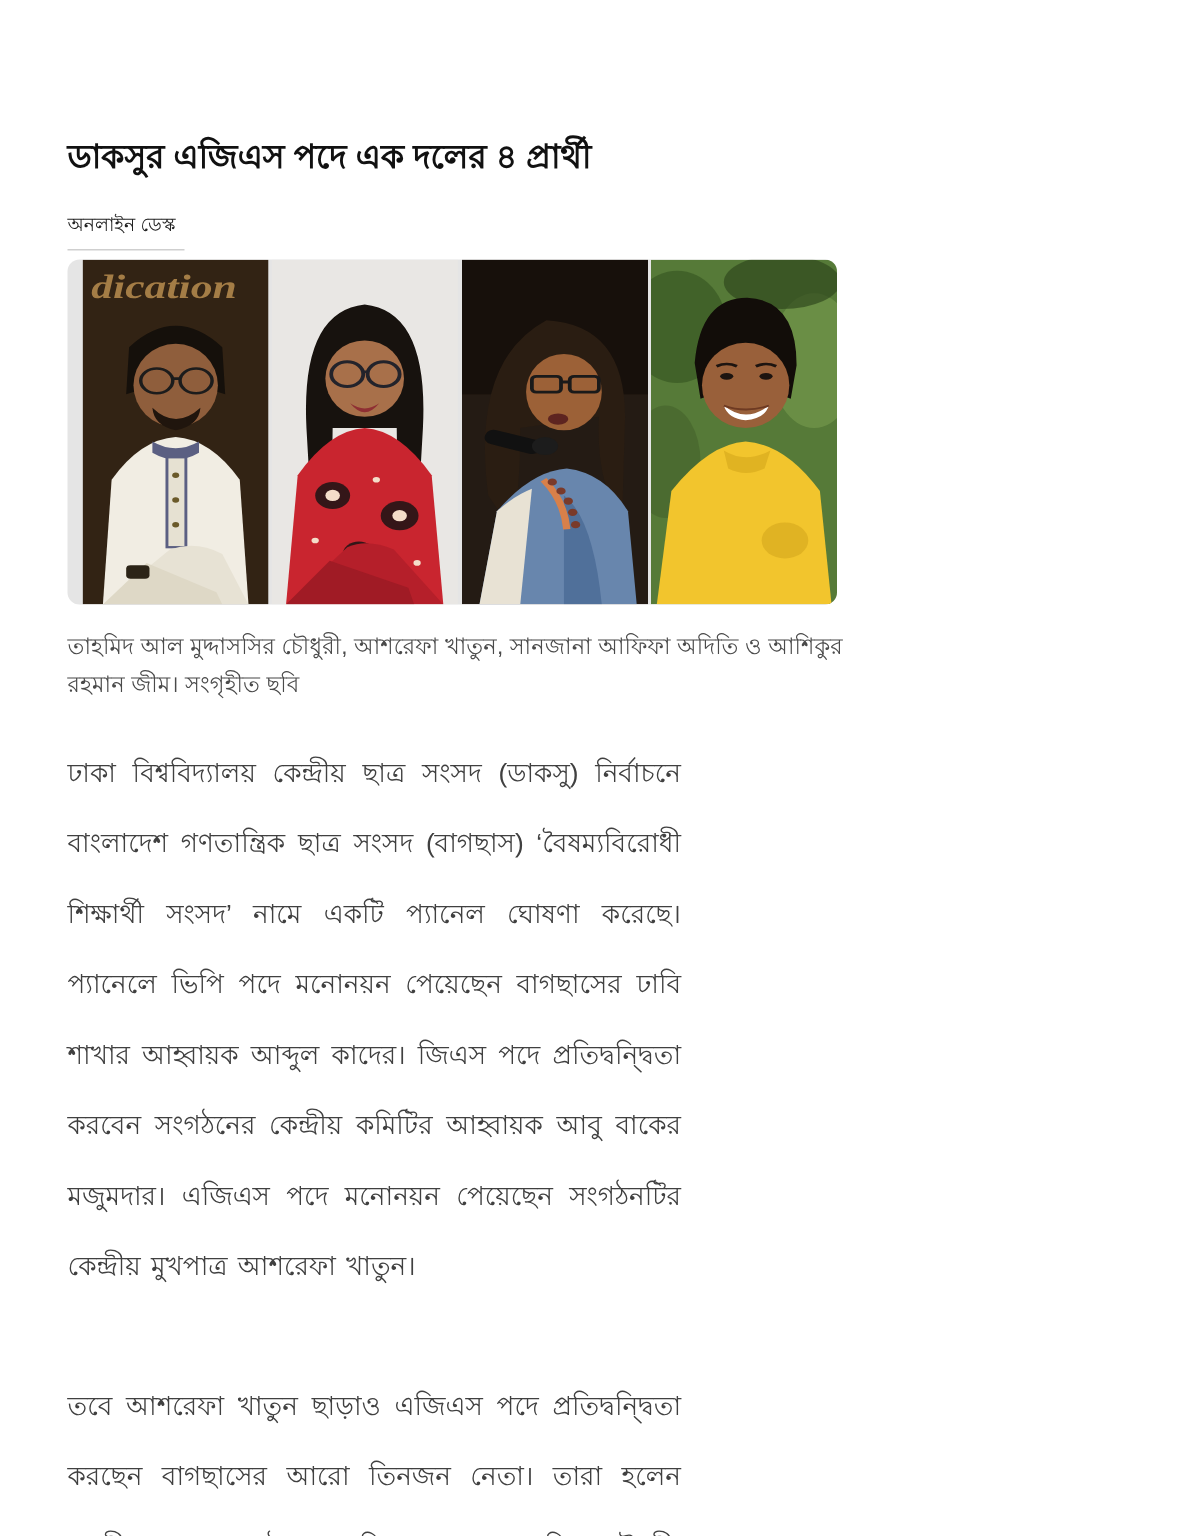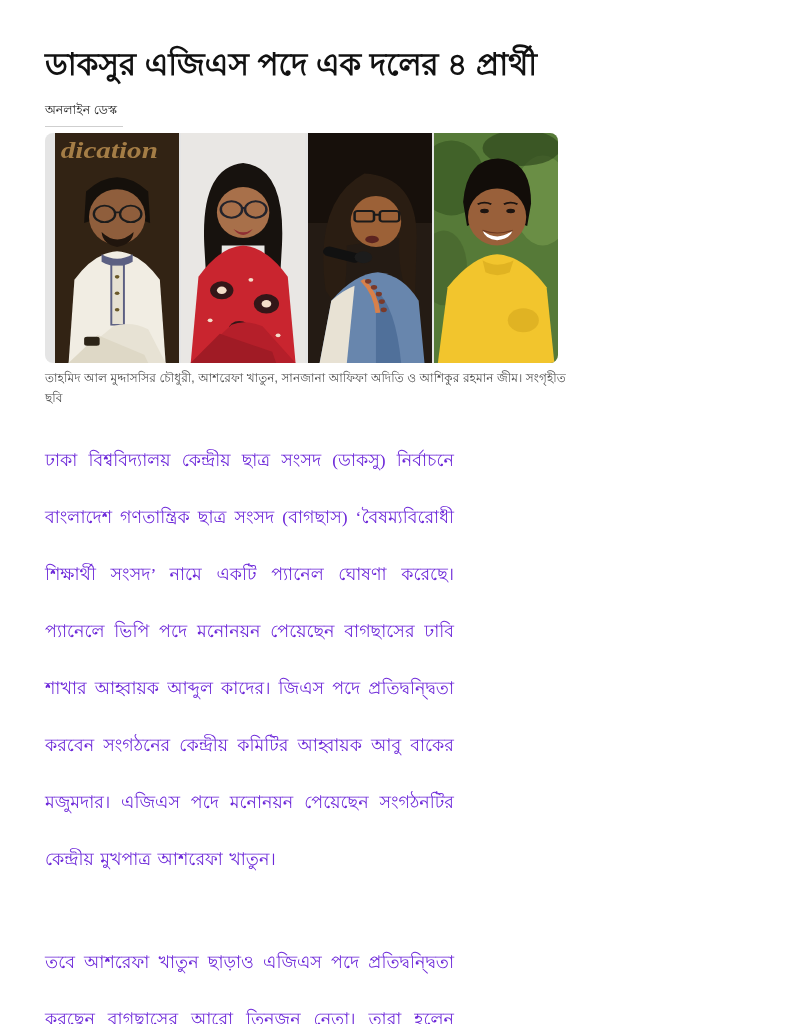--- a/index.html
+++ b/index.html
@@ -1,36 +1,36 @@
 <!DOCTYPE html>
 <html><head>
 <meta charset="utf-8">
 <style>
   * { margin:0; padding:0; box-sizing:border-box; }
   html,body { width:791px; height:1024px; background:#ffffff; overflow:hidden; }
   body { font-family:"Liberation Sans","DejaVu Sans",sans-serif; color:#1a1a1a; position:relative; }
 
   .content { position:absolute; left:45px; top:48px; width:710px; }
 
-  .headline { font-size:31px; line-height:34px; font-weight:700; color:#111111; letter-spacing:0; }
+  .headline { font-size:22px; line-height:34px; font-weight:700; color:#111111; letter-spacing:0;margin-top:40px; }
 
   .byline-wrap { margin-top:19px; display:inline-block; }
   .byline { font-size:12.5px; font-weight:400; color:#222222; }
   .byline-rule { width:78px; height:1px; background:#cfcfcf; margin-top:5px; }
 
   .photo-strip { margin-top:6px; width:513px; height:230px; display:flex; gap:2px;
                  border-radius:8px; overflow:hidden; background:#e5e5e5;padding-left:10px; }
   .photo { flex:1 1 0; position:relative; overflow:hidden; }
   .photo svg { display:block; width:100%; height:100%; }
 
-  .caption { margin-top:6px; font-size:12px; color:#4a4a4a; width:540px; letter-spacing:0.1px; }
+  .caption { margin-top:16px; font-size:15px; color:#4a4a4a; width:540px; letter-spacing:0.1px; }
 
   .body-text { margin-top:23px; width:409px; }
-  .body-text p { font-size:17.5px; line-height:57px; text-align:justify; color:#6d28d9;
-                 margin-bottom:46px; word-spacing:2px;font-family:Liberation Serif, serif; }
+  .body-text p { font-size:17.5px; line-height:47px; text-align:justify; color:#404040;
+                 margin-bottom:46px; word-spacing:2px; }
   .body-text p:last-child { margin-bottom:0; }
 </style>
 </head>
 <body>
 
 <div class="content">
 
   <h1 class="headline">ডাকসুর এজিএস পদে এক দলের ৪ প্রার্থী</h1>
 
   <div class="byline-wrap">

